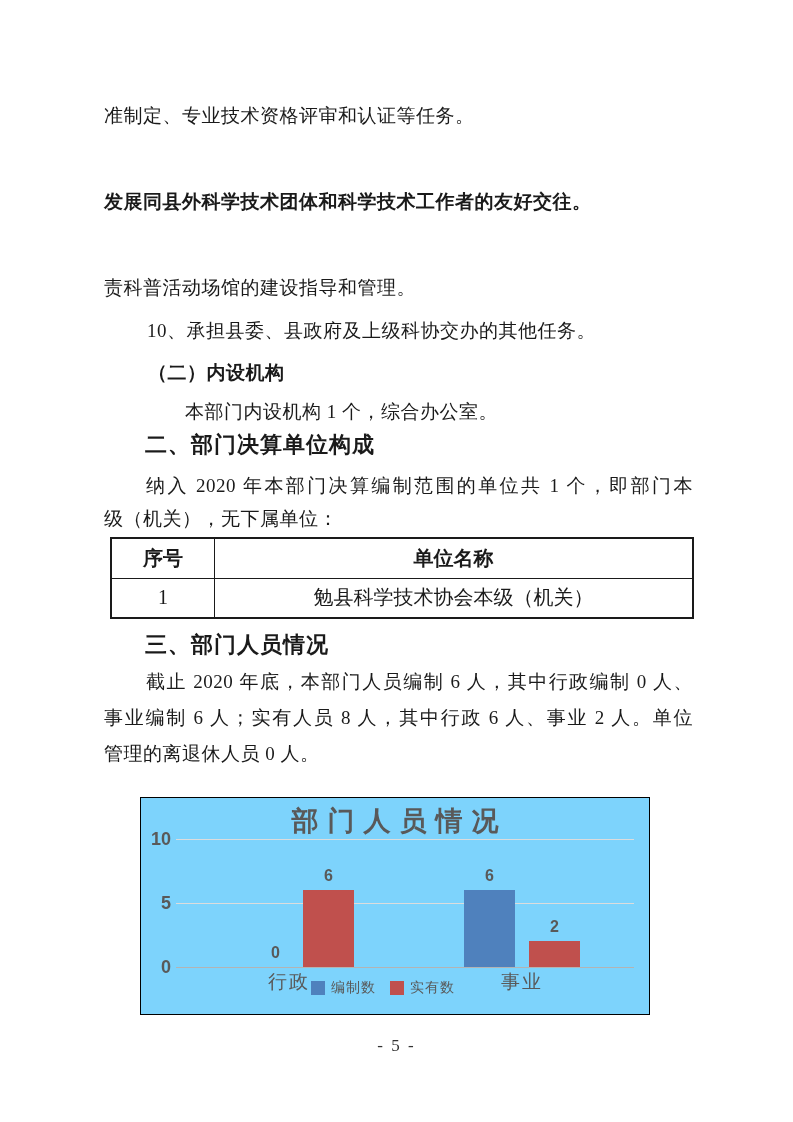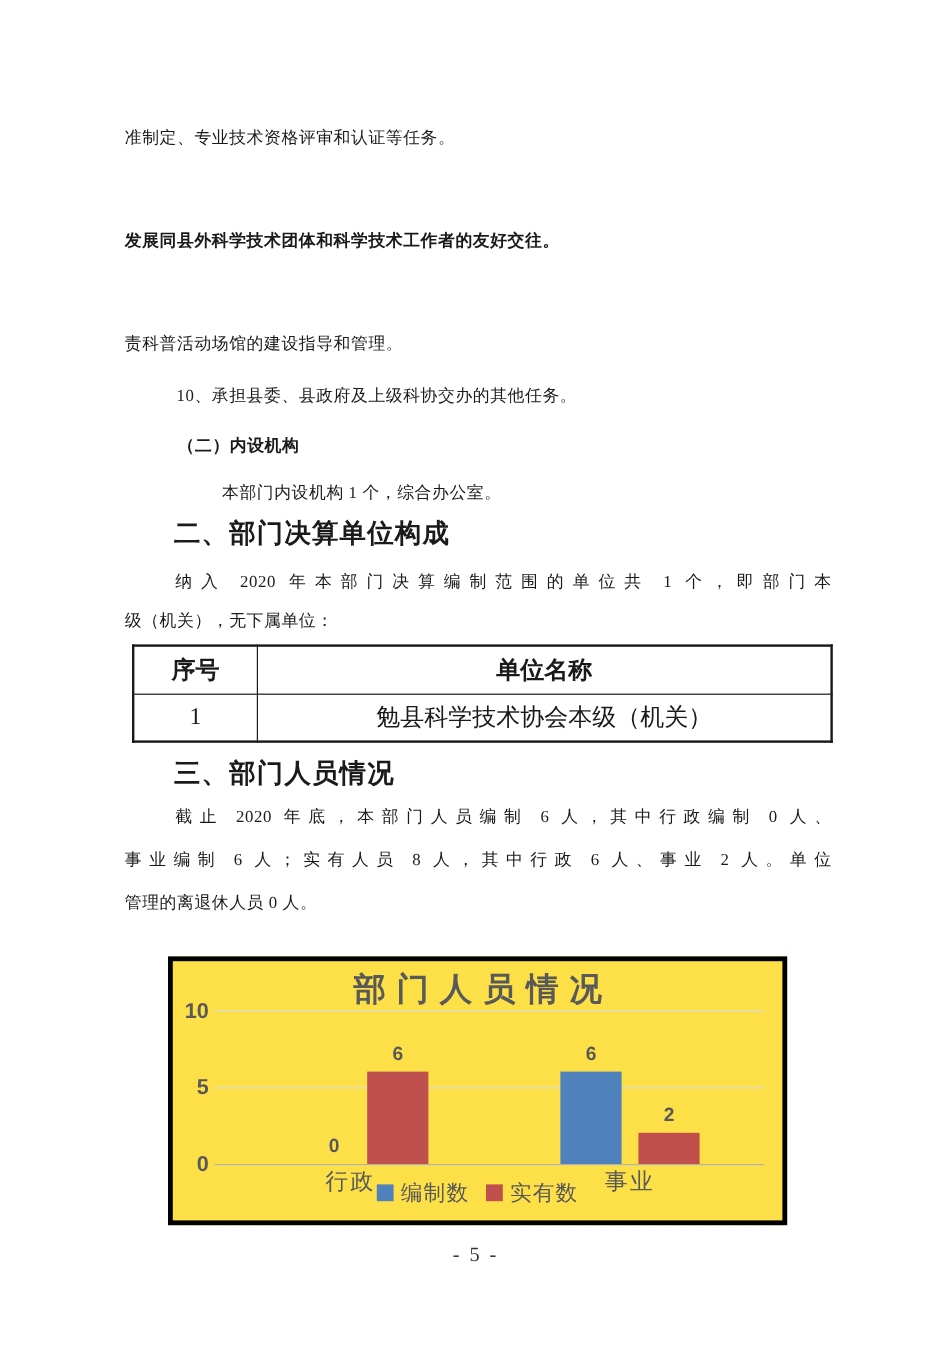--- a/index.html
+++ b/index.html
@@ -6,21 +6,21 @@
   .page{
     position:relative;
     width:793px;height:1122px;
     background:#ffffff;
     overflow:hidden;
     font-family:"Liberation Serif","DejaVu Serif",serif;
     color:#1a1a1a;
   }
   .line{
     position:absolute;
-    font-size:14px;
+    font-size:19px;
     line-height:23px;
     white-space:nowrap;
     letter-spacing:0.5px;
   }
   .just{
     left:104px;width:589px;
     white-space:normal;
     text-align:justify;
     text-align-last:justify;
   }
@@ -45,22 +45,22 @@
   .unit-table tr{height:40px;}
   .unit-table .th{
     font-family:"Liberation Sans","DejaVu Sans",sans-serif;
     font-weight:bold;
   }
   .unit-table{border:2px solid #1a1a1a;}
   
   .chart{
     position:absolute;left:140px;top:797px;
     width:508px;height:216px;
-    border:4px solid #000000;
-    background:#fde047;
+    border:1px solid #000000;
+    background:#7dd3fc;
     font-family:"Liberation Sans","DejaVu Sans",sans-serif;
   }
   .chart-title{
     position:absolute;top:5px;left:0;right:0;
     text-align:center;
     font-size:27px;font-weight:bold;
     letter-spacing:9px;text-indent:9px;
     color:#595959;
   }
   .gridline{position:absolute;left:35px;width:458px;height:0;border-top:1px solid #dcdcdc;}
@@ -79,21 +79,21 @@
   .cat-label{
     position:absolute;top:171px;width:84px;
     text-align:center;
     font-size:19px;color:#595959;letter-spacing:2px;
   }
   .legend{
     position:absolute;left:170px;top:181px;
     display:flex;align-items:center;gap:6px;
   }
   .legend .swatch{width:14px;height:14px;display:inline-block;}
-  .legend .lname{font-size:18px;color:#595959;letter-spacing:1px;margin-right:8px;}
+  .legend .lname{font-size:14px;color:#595959;letter-spacing:1px;margin-right:8px;}
   .page-num{
     position:absolute;top:1036px;left:0;right:0;
     text-align:center;font-size:17px;color:#333333;
     letter-spacing:2px;
   }
 </style>
 </head>
 <body>
 
 <div class="page">

